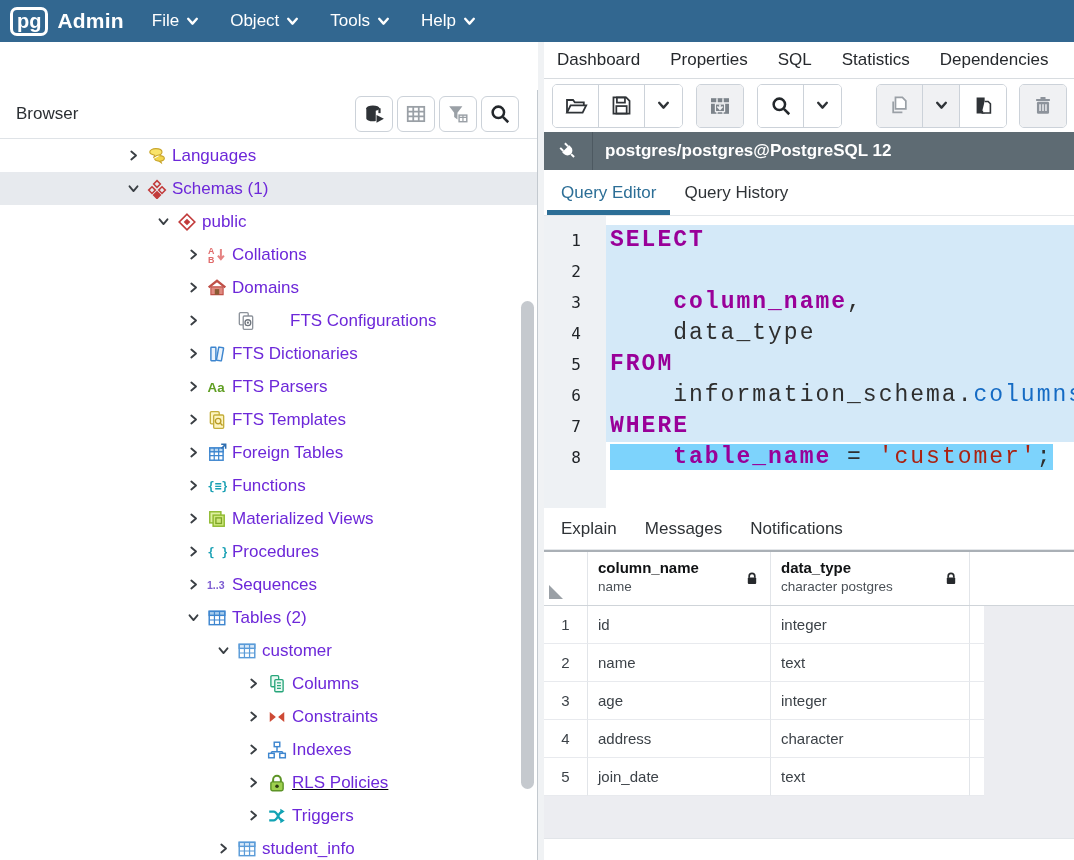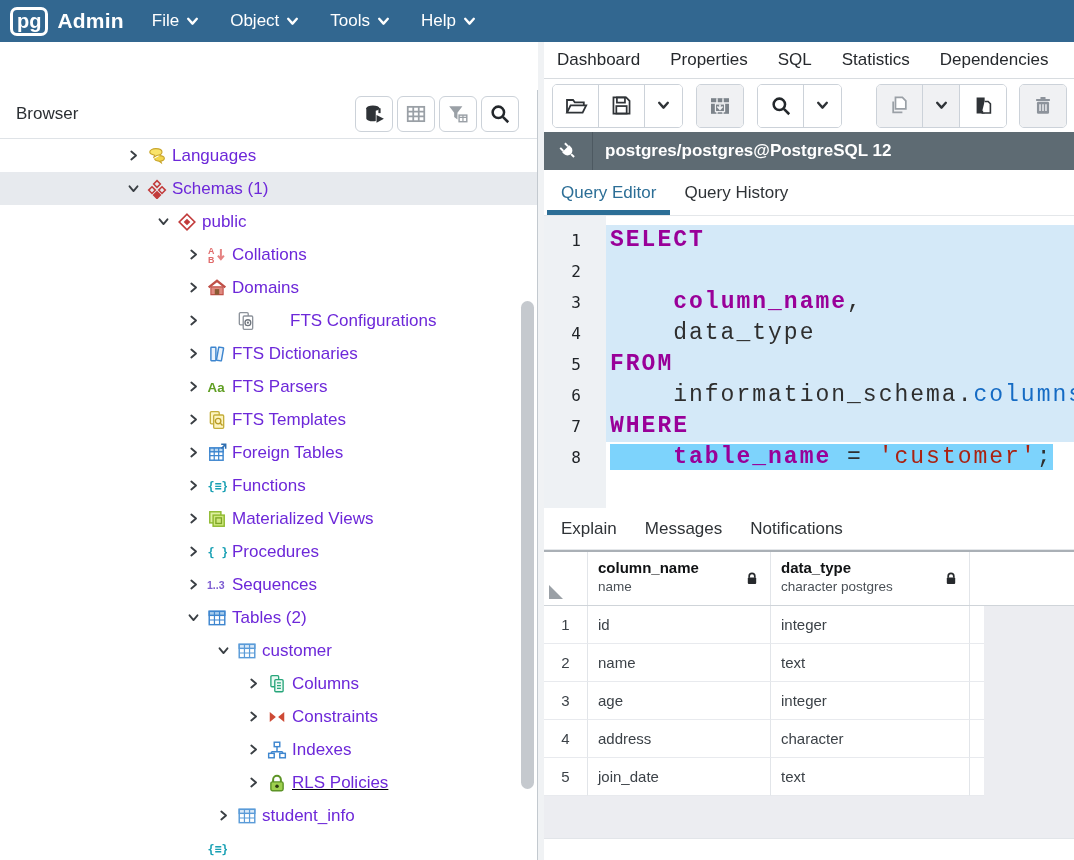--- a/index.html
+++ b/index.html
@@ -465,20 +465,36 @@
             </span>
             <span class="ticon" style="display: flex; align-items: center;">
               <svg width="20" height="20" viewBox="0 0 18 18">
                 <path d="M5.5 8 V6 a3.5 3.5 0 0 1 7 0 v2" fill="none" stroke="#5d9426" stroke-width="1.8"></path>
                 <rect x="3.5" y="8" width="11" height="8" rx="1.5" fill="#9ed04f" stroke="#5d9426" stroke-width="1.3"></rect>
                 <circle cx="9" cy="12" r="1.6" fill="#2d3a12"></circle>
               </svg>
             </span>
             <span class="tlabel">RLS Policies</span>
           </div>
+          <div class="tree-row" style="padding-left: 245px;">
+            <span class="tw">
+              <svg width="13" height="13" viewBox="0 0 18 18">
+                <path d="M6 3.5 L12.5 9 6 14.5" fill="none" stroke="#3a3f44" stroke-width="2.6" stroke-linecap="round" stroke-linejoin="round"></path>
+              </svg>
+            </span>
+            <span class="ticon" style="display: flex; align-items: center;">
+              <svg width="20" height="20" viewBox="0 0 18 18" fill="none" stroke="#12a3b4" stroke-width="2">
+                <path d="M2 5 h4 c4 0 4 8 8 8"></path>
+                <path d="M2 13 h4 c4 0 4-8 8-8"></path>
+                <path d="M12 2.5 16 5 12 7.5Z" fill="#12a3b4" stroke="none"></path>
+                <path d="M12 10.5 16 13 12 15.5Z" fill="#12a3b4" stroke="none"></path>
+              </svg>
+            </span>
+            <span class="tlabel">Triggers</span>
+          </div>
           <div class="tree-row" style="padding-left: 215px;">
             <span class="tw">
               <svg width="13" height="13" viewBox="0 0 18 18">
                 <path d="M6 3.5 L12.5 9 6 14.5" fill="none" stroke="#3a3f44" stroke-width="2.6" stroke-linecap="round" stroke-linejoin="round"></path>
               </svg>
             </span>
             <span class="ticon" style="display: flex; align-items: center;">
               <svg width="20" height="20" viewBox="0 0 18 18">
                 <rect x="2" y="3" width="14" height="12" fill="#fff" stroke="#5a9bd8" stroke-width="1.3"></rect>
                 <rect x="2" y="3" width="14" height="3.6" fill="#d9e9f8" stroke="#5a9bd8" stroke-width="1.3"></rect>

